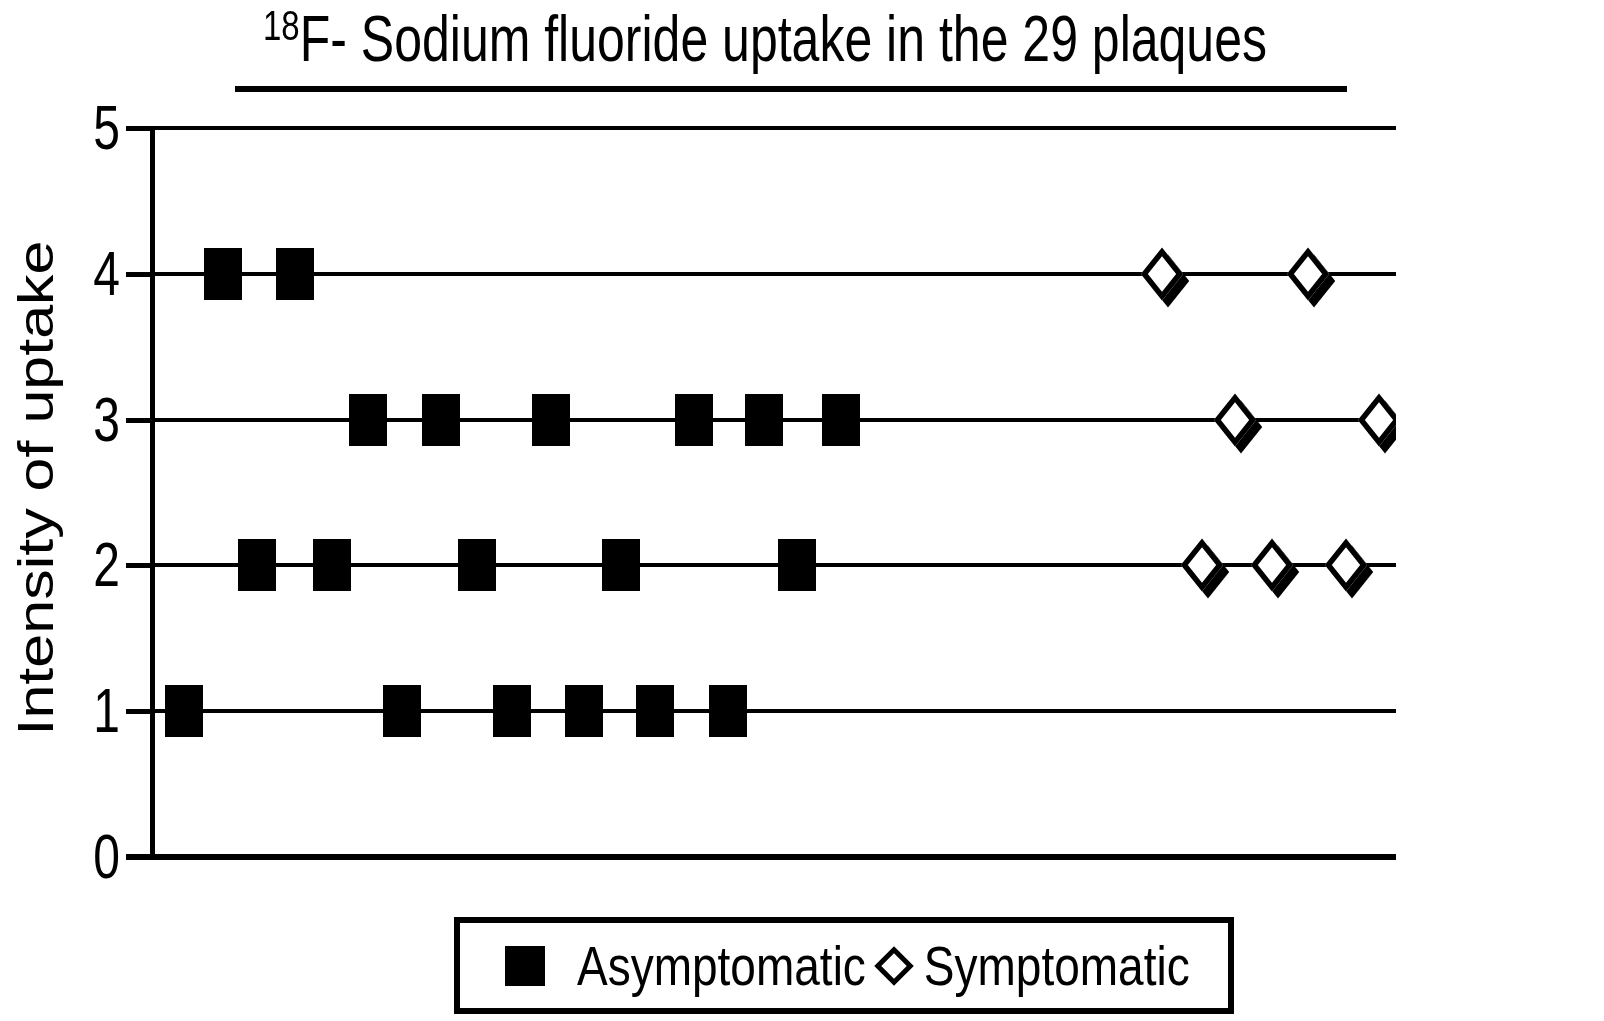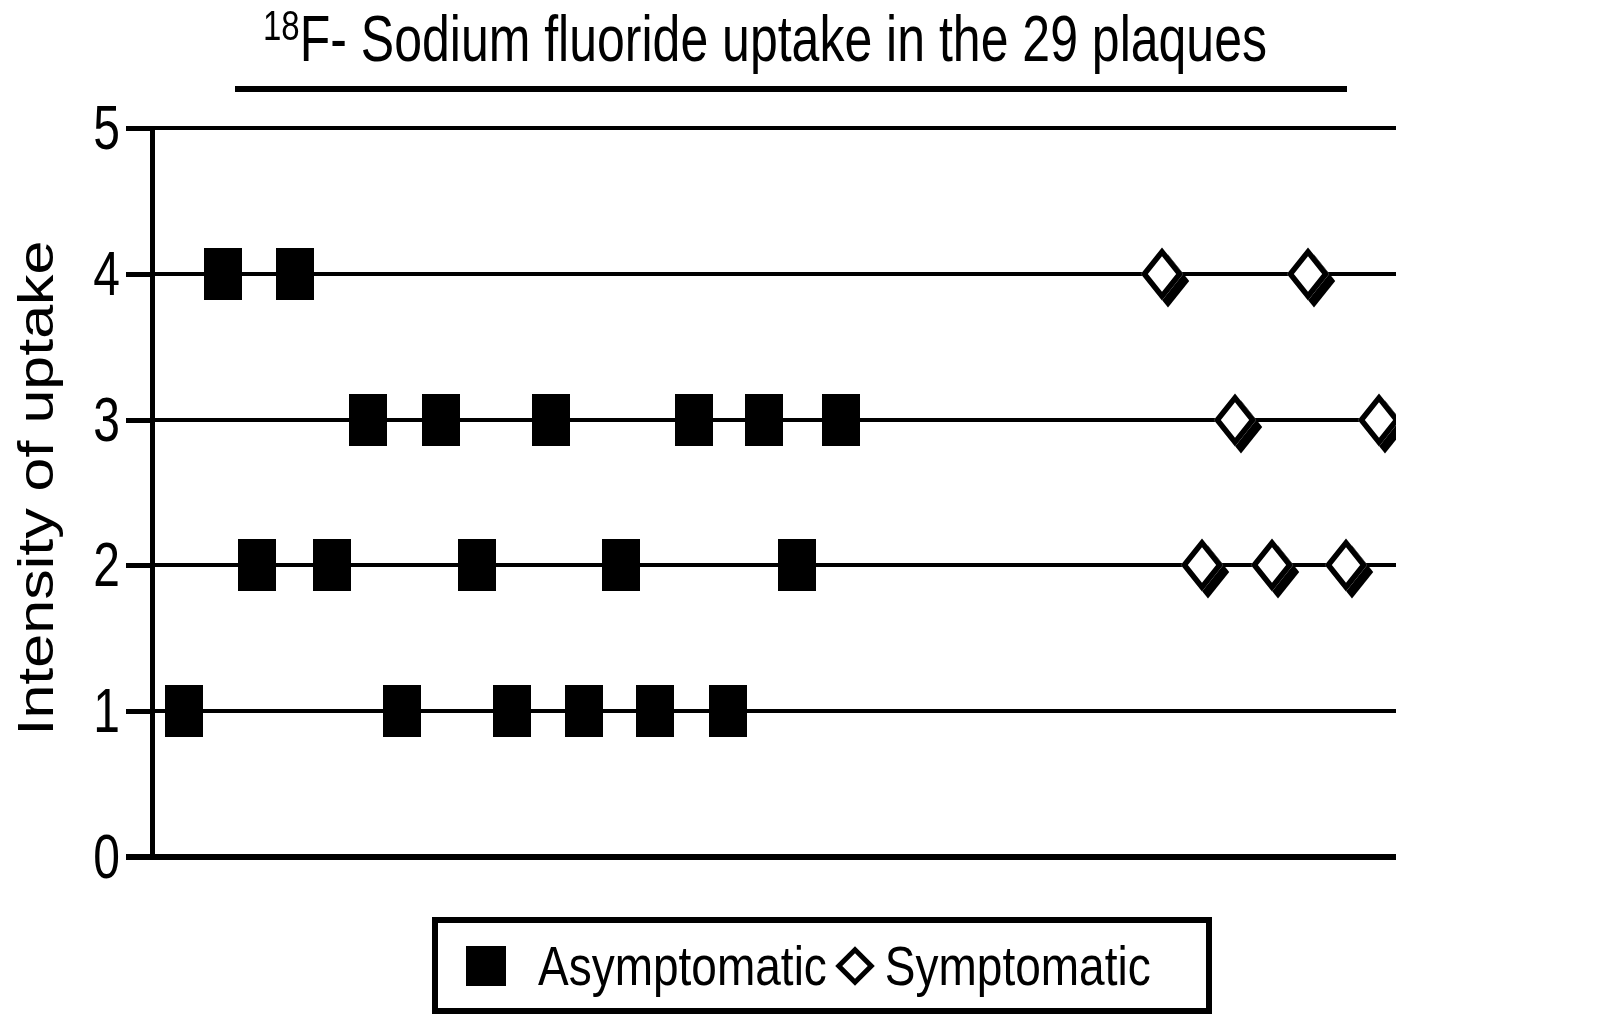--- a/index.html
+++ b/index.html
@@ -34,23 +34,23 @@
   .pt-dia .sh{
     position:absolute;left:-9px;top:-8px;width:30px;height:30px;background:#000;
     transform:scaleY(1.25) rotate(45deg);
   }
   .pt-dia .bd{
     position:absolute;left:-15px;top:-15px;width:30px;height:30px;background:#fff;
     border:5px solid #000;box-sizing:border-box;transform:scaleY(1.25) rotate(45deg);
   }
   
   .legend{
-    position:absolute;left:432px;top:917px;width:780px;height:97px;
+    position:absolute;left:454px;top:917px;width:780px;height:97px;
     border:6px solid #000;box-sizing:border-box;background:#fff;
-    display:flex;align-items:center;padding-left:28px;
+    display:flex;align-items:center;padding-left:45px;
   }
   .leg-sq{display:inline-block;width:40px;height:40px;background:#000;flex:0 0 auto;}
   .leg-dia{
     display:inline-block;width:28px;height:28px;background:#fff;border:5px solid #000;
     box-sizing:border-box;transform:rotate(45deg);flex:0 0 auto;margin:0 16px 0 14px;
   }
   .leg-label{display:inline-block;font-size:46px;white-space:nowrap;transform:scaleY(1.2);}
   .leg-label.first{margin-left:32px;}
 </style>
 </head>

